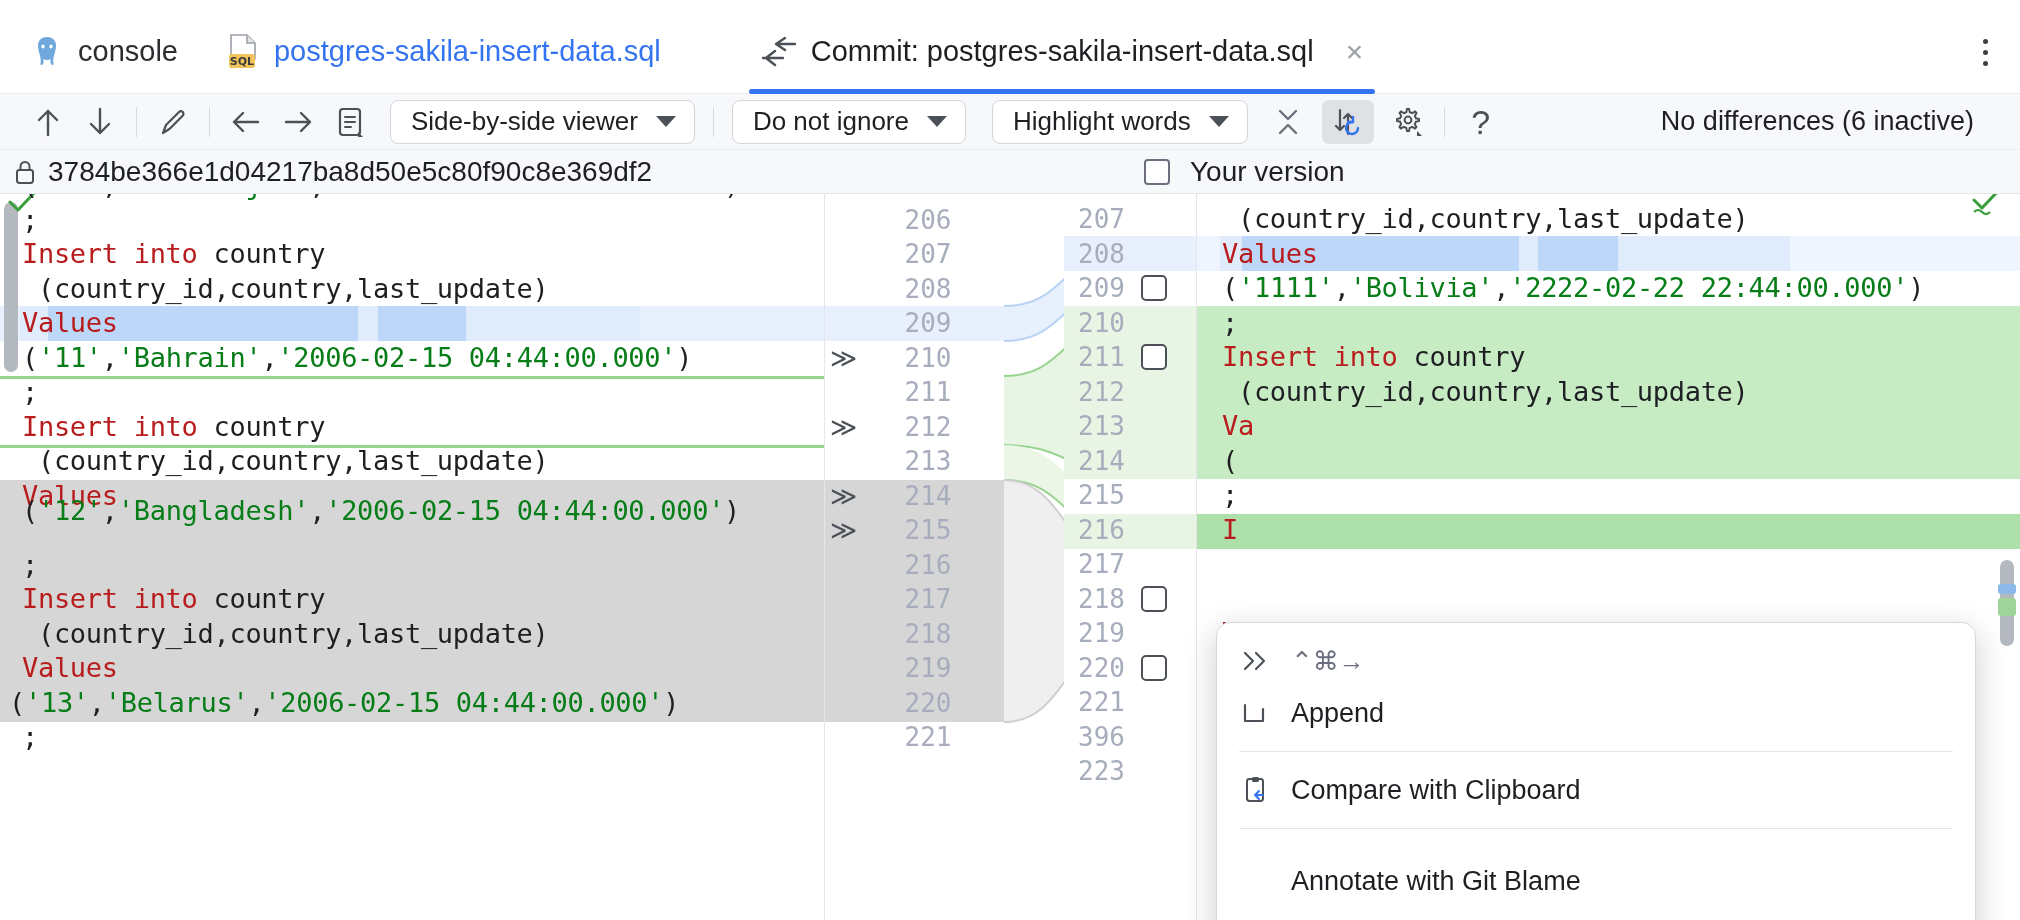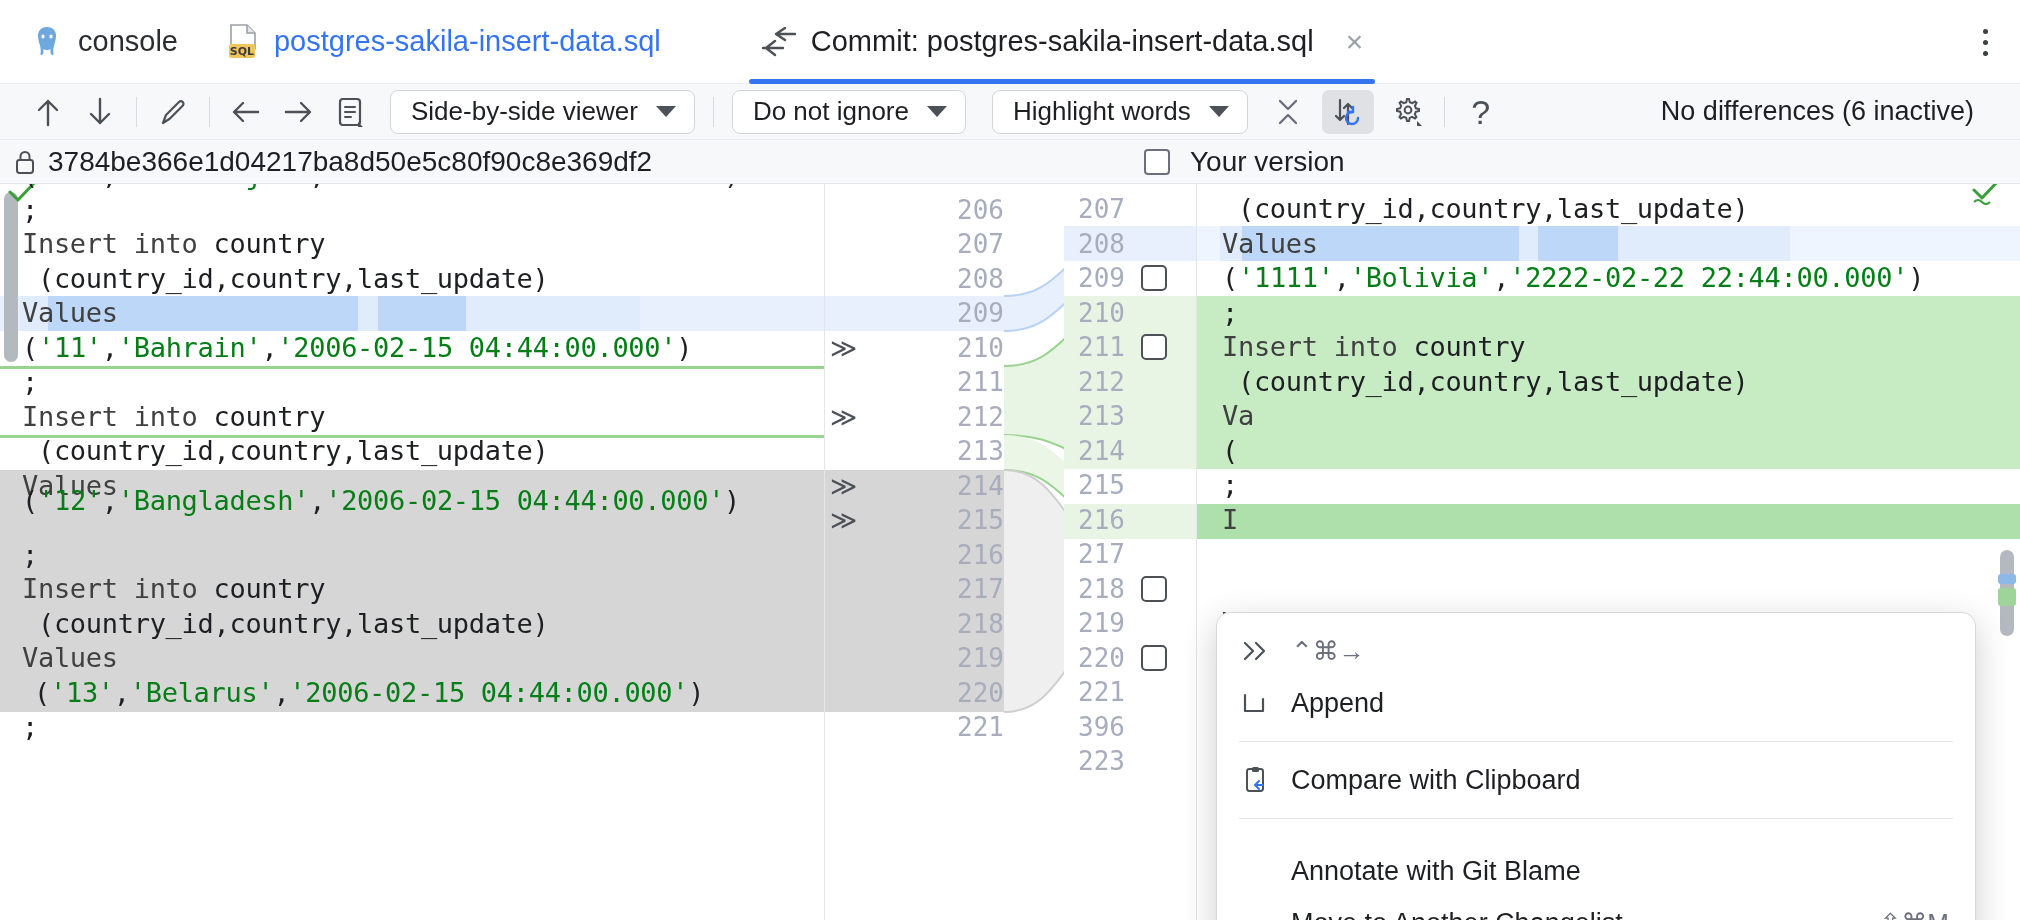--- a/index.html
+++ b/index.html
@@ -2,21 +2,21 @@
 <html><head>
 <meta charset="utf-8">
 <style>
   * { box-sizing: border-box; margin: 0; padding: 0; }
   html, body {
     width: 2020px; height: 920px;
     background: #ffffff;
     font-family: "Liberation Sans", sans-serif;
     overflow: hidden;
   }
-  .app { position: relative; width: 2020px; height: 712px; }
+  .app { position: relative; width: 2020px; height: 712px; margin-top: 10px; }
 
   
   .tabbar {
     position: absolute; top: 0; left: 0; width: 2020px; height: 84px;
     background: #ffffff;
     border-bottom: 1px solid #ebecf0;
     display: flex; align-items: center;
   }
   .tab {
     display: flex; align-items: center; height: 84px;
@@ -102,32 +102,32 @@
 
   .lnrow {
     position: absolute; left: 0; right: 0; height: 34.5px;
     display: flex; align-items: center;
   }
   .code {
     font-family: "DejaVu Sans Mono", "Liberation Mono", monospace;
     font-size: 27px; white-space: pre; line-height: 34.5px;
     letter-spacing: -0.3px;
   }
-  .kw  { color: #404040; }
+  .kw  { color: #b91c1c; }
   .str { color: #067d17; }
   .pl  { color: #1e1f22; }
 
   .lnum {
     font-family: "DejaVu Sans Mono", "Liberation Mono", monospace;
     font-size: 26px; color: #a8adbd; line-height: 34.5px;
   }
 
   
   .gl-row { position: absolute; height: 34.5px; display: flex; align-items: center; }
-  .gl-left  { left: 0; width: 180px; justify-content: flex-end; padding-left: 28px; }
+  .gl-left  { left: 0; width: 180px; justify-content: center; padding-left: 28px; }
   .gl-right { left: 0; width: 132px; justify-content: flex-start; padding-left: 14px; gap: 16px; }
   .revert-arrow {
     position: absolute; left: 6px; color: #4b5157; font-size: 26px; line-height: 34.5px;
     font-family: "DejaVu Sans", sans-serif;
   }
   .gchk {
     width: 26px; height: 26px; border: 2px solid #4b5157; border-radius: 5px;
     background: #fff; flex: 0 0 26px;
   }
 
@@ -384,21 +384,21 @@
           <div class="lnrow" style="top: 388px;">
             <span class="code" style="padding-left: 22px;"><span class="kw">Insert into</span><span class="pl"> country</span></span>
           </div>
           <div class="lnrow" style="top: 422.5px;">
             <span class="code" style="padding-left: 22px;"><span class="pl"> (country_id,country,last_update)</span></span>
           </div>
           <div class="lnrow" style="top: 457px;">
             <span class="code" style="padding-left: 22px;"><span class="kw">Values</span></span>
           </div>
           <div class="lnrow" style="top: 491.5px;">
-            <span class="code" style="padding-left: 34px;"><span class="pl">(</span><span class="str">'13'</span><span class="pl">,</span><span class="str">'Belarus'</span><span class="pl">,</span><span class="str">'2006-02-15 04:44:00.000'</span><span class="pl">)</span></span>
+            <span class="code" style="padding-left: 9px;"><span class="pl">(</span><span class="str">'13'</span><span class="pl">,</span><span class="str">'Belarus'</span><span class="pl">,</span><span class="str">'2006-02-15 04:44:00.000'</span><span class="pl">)</span></span>
           </div>
           <div class="lnrow" style="top: 526px;">
             <span class="code" style="padding-left: 22px;"><span class="pl">;</span></span>
           </div>
         </div>
     </div>
 
     <div class="gut-left">
       <div class="band blue" style="top:112px;height:35px;border-radius:0 0 0 0;"></div>
       <div class="band grey" style="top:286px;height:242px;"></div>

